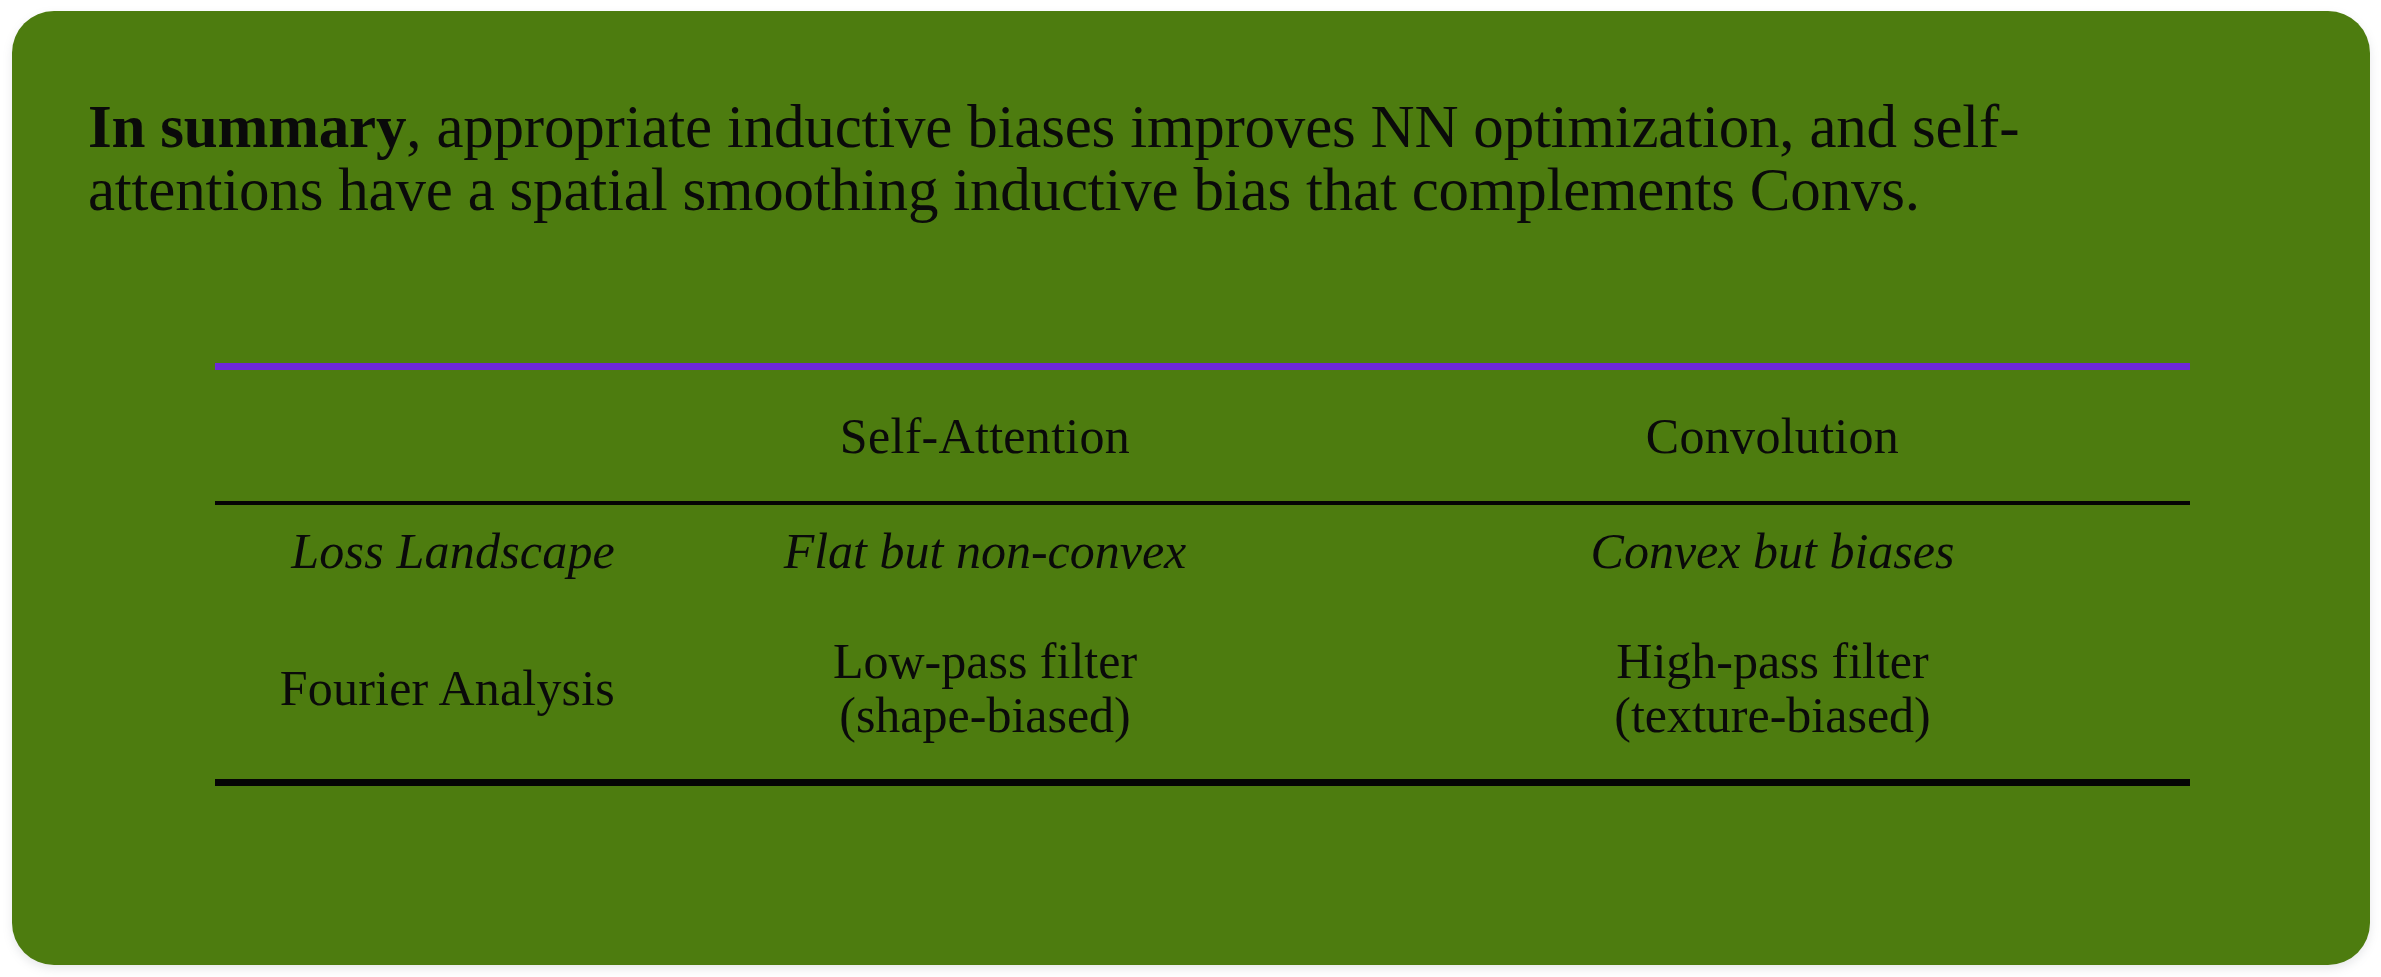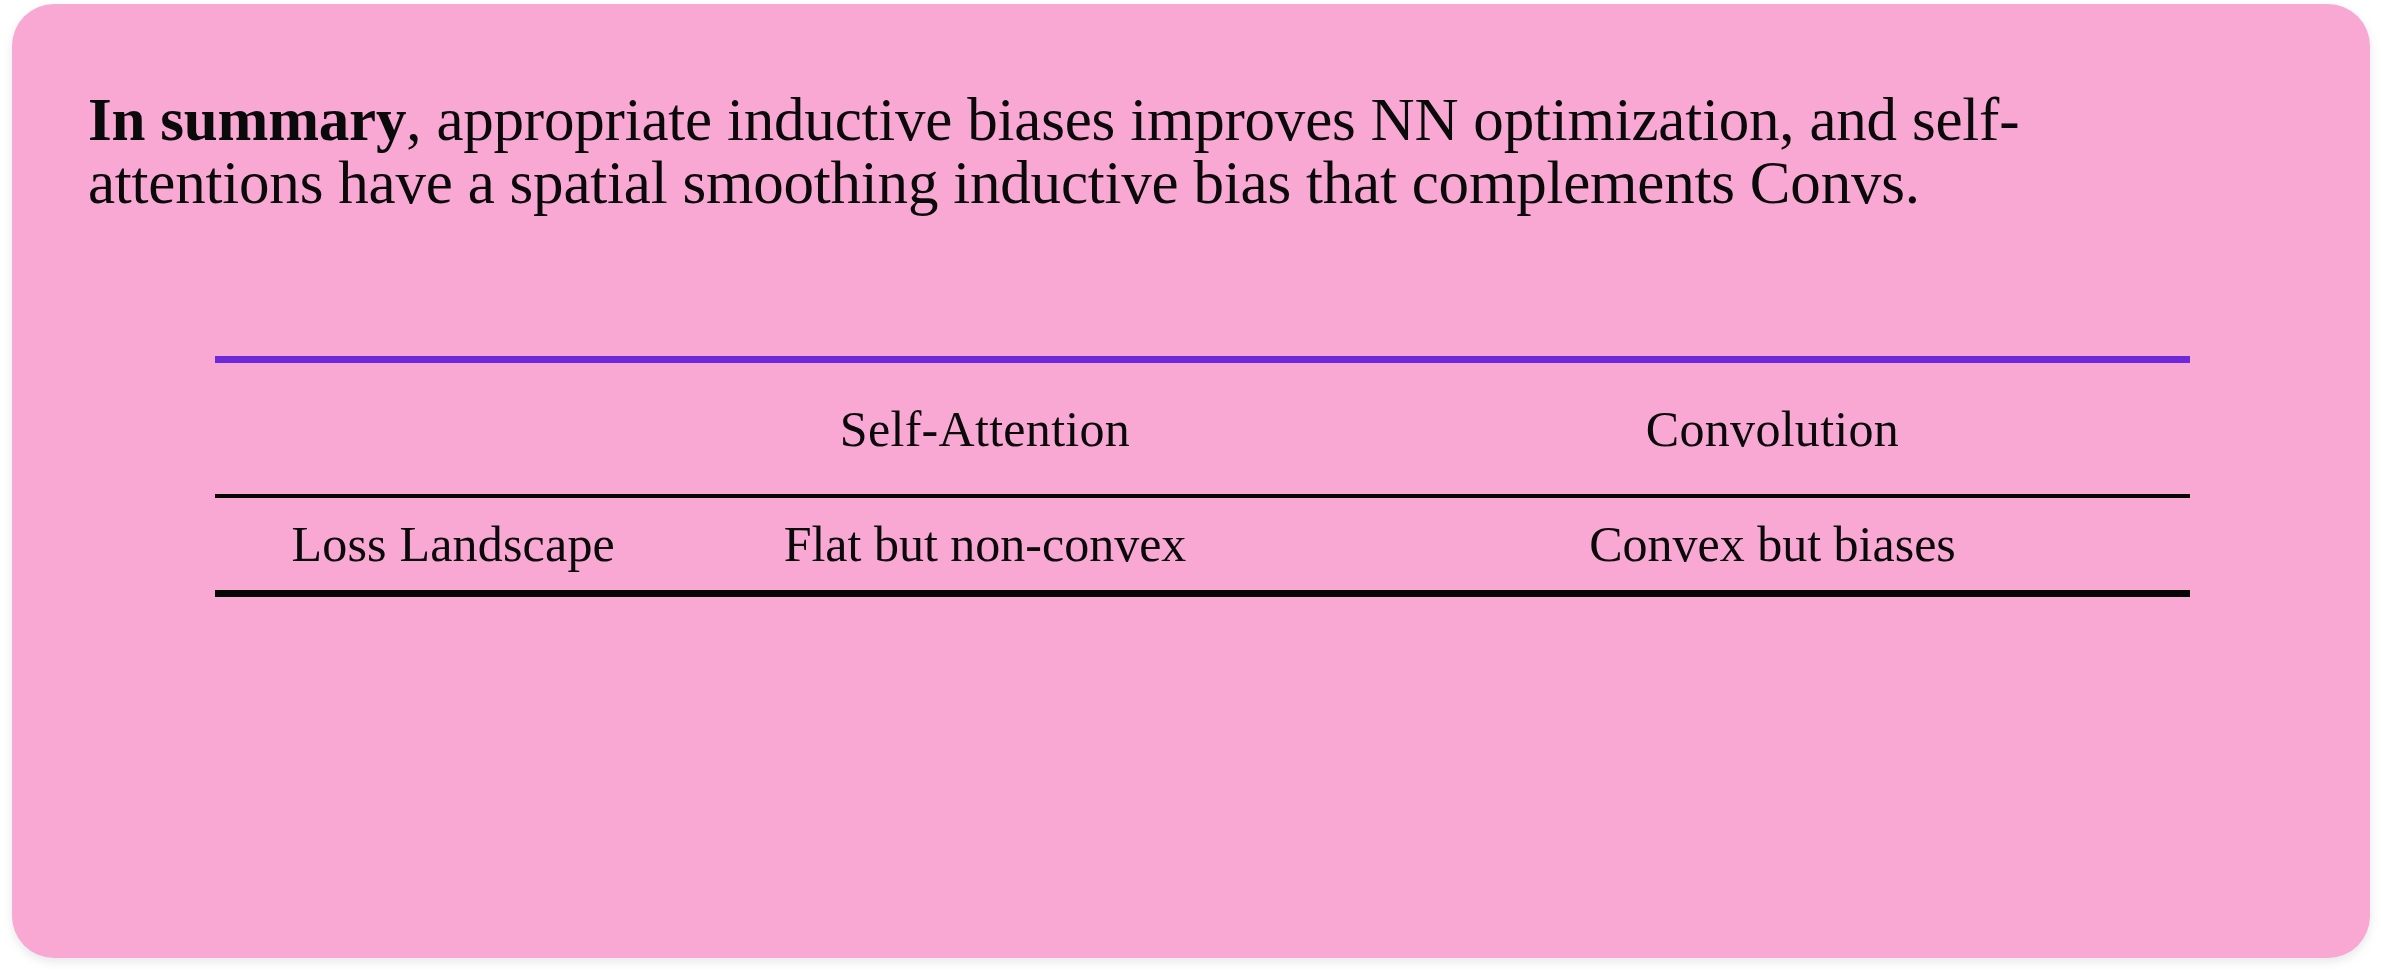--- a/index.html
+++ b/index.html
@@ -10,24 +10,24 @@
   body {
     width: 2381px;
     height: 977px;
     overflow: hidden;
     font-family: "Liberation Serif", "DejaVu Serif", serif;
   }
 
   #figure-card {
     position: absolute;
     left: 12px;
-    top: 4px;
+    top: 11px;
     width: 2358px;
     height: 954px;
-    background: #f9a8d4;
+    background: #4d7c0f;
     border-radius: 42px;
     box-shadow: 0 4px 10px rgba(120,125,140,0.18);
     box-sizing: border-box;
   }
 
   
   #summary-paragraph {
     position: absolute;
     left: 76px;
     top: 24px;
@@ -87,21 +87,21 @@
   }
   .row-value {
     text-align: center;
     font-size: 52px;
     line-height: 1.08;
   }
   .row-value .sub { display: block; }
 
   .r-loss   td { height: 92px; }
   .r-loss   td.row-value,
-  .r-loss   td.row-label { padding-top: 22px; }
+  .r-loss   td.row-label { padding-top: 22px; font-style: italic; }
   .r-fourier td { height: 182px; }
   .r-best    td { height: 122px; }
   .r-best    td { padding-bottom: 16px; }
 
   .tbl-foot { height: 0; }
 </style>
 </head>
 <body>
 
 <div id="figure-card">
@@ -122,20 +122,31 @@
         <th class="head-cell head-sa">Self-Attention</th>
         <th class="head-cell head-conv">Convolution</th>
       </tr>
     </thead>
     <tbody>
       <tr class="r-loss rule-mid">
         <td class="row-label">Loss Landscape</td>
         <td class="row-value">Flat but non-convex</td>
         <td class="row-value">Convex but biases</td>
       </tr>
+      <tr class="r-fourier">
+        <td class="row-label">Fourier Analysis</td>
+        <td class="row-value">
+          <span>Low-pass filter</span>
+          <span class="sub">(shape-biased)</span>
+        </td>
+        <td class="row-value">
+          <span>High-pass filter</span>
+          <span class="sub">(texture-biased)</span>
+        </td>
+      </tr>
       <tr class="tbl-foot rule-bottom">
         <td></td>
         <td></td>
         <td></td>
       </tr>
     </tbody>
   </table>
 
 </div>
 

